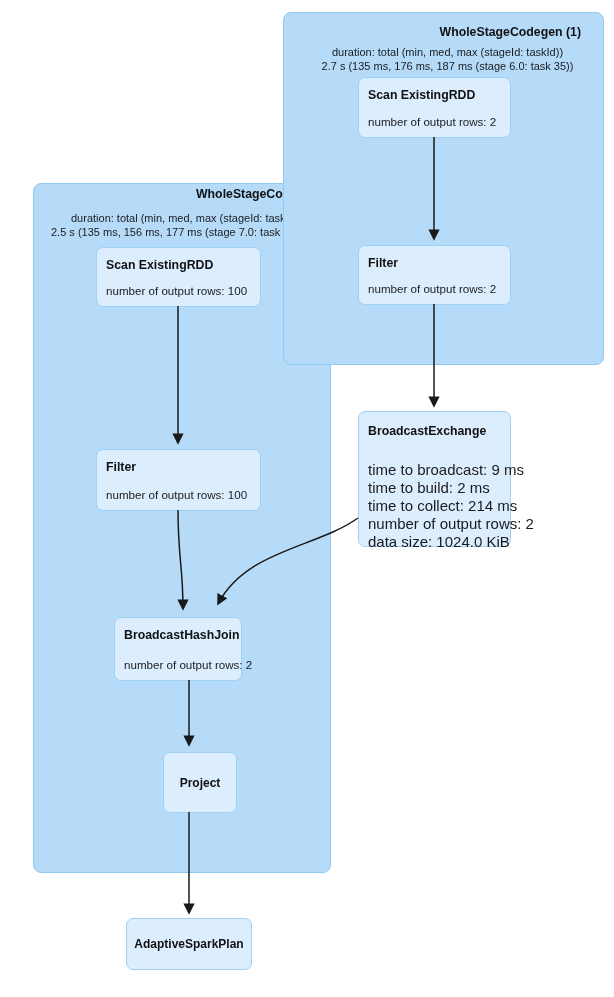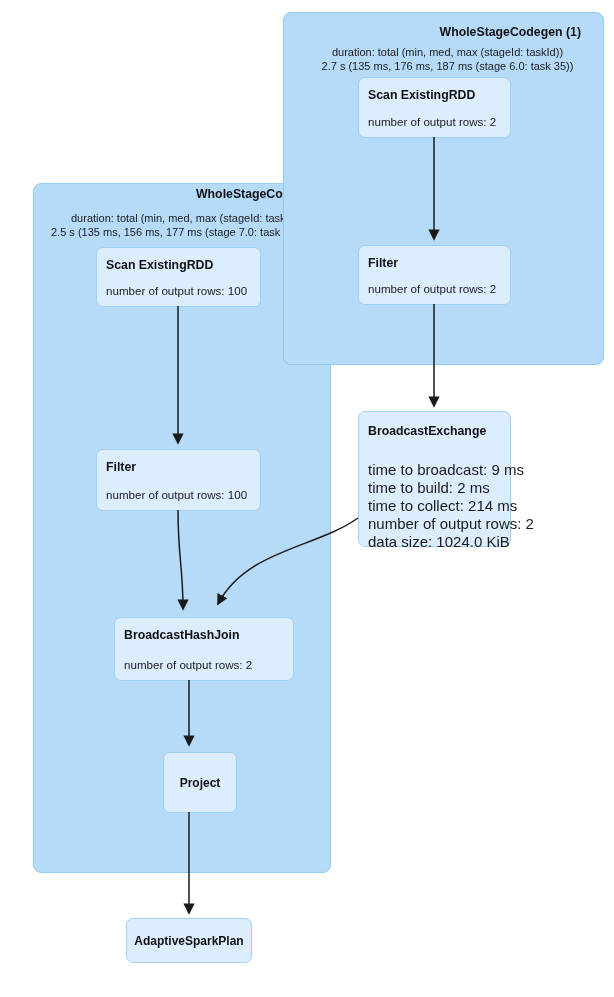--- a/index.html
+++ b/index.html
@@ -90,21 +90,21 @@
     <div class="node" style="left:62px;top:63px;width:165px;height:60px;">
       <div class="node-title">Scan ExistingRDD</div>
       <div class="node-metric">number of output rows: 100</div>
     </div>
 
     <div class="node" style="left:62px;top:265px;width:165px;height:62px;">
       <div class="node-title">Filter</div>
       <div class="node-metric">number of output rows: 100</div>
     </div>
 
-    <div class="node" style="left:80px;top:433px;width:180px;height:64px;">
+    <div class="node" style="left:80px;top:433px;width:128px;height:64px;">
       <div class="node-title">BroadcastHashJoin</div>
       <div class="node-metric">number of output rows: 2</div>
     </div>
 
     <div class="node node-center" style="left:129px;top:568px;width:74px;height:61px;">
       <span>Project</span>
     </div>
   </div>
 
   <div class="cluster z-mid" style="left:283px;top:12px;width:321px;height:353px;">
@@ -127,21 +127,21 @@
     <div class="node-title" style="top:12px;">BroadcastExchange</div>
     <div class="metric-list">
       <div>time to broadcast: 9 ms</div>
       <div>time to build: 2 ms</div>
       <div>time to collect: 214 ms</div>
       <div>number of output rows: 2</div>
       <div>data size: 1024.0 KiB</div>
     </div>
   </div>
 
-  <div class="node node-center z-low" style="left:126px;top:918px;width:126px;height:45px;">
+  <div class="node node-center z-low" style="left:126px;top:918px;width:126px;height:52px;">
     <span>AdaptiveSparkPlan</span>
   </div>
 
   <svg id="edges" width="614" height="997">
     <defs>
       <marker id="arrow" viewBox="0 0 10 10" refX="8.5" refY="5" markerWidth="7.5" markerHeight="7.5" orient="auto-start-reverse">
         <path d="M0,0 L10,5 L0,10 z"></path>
       </marker>
     </defs>
     <path d="M434,137 V239" marker-end="url(#arrow)"></path>

